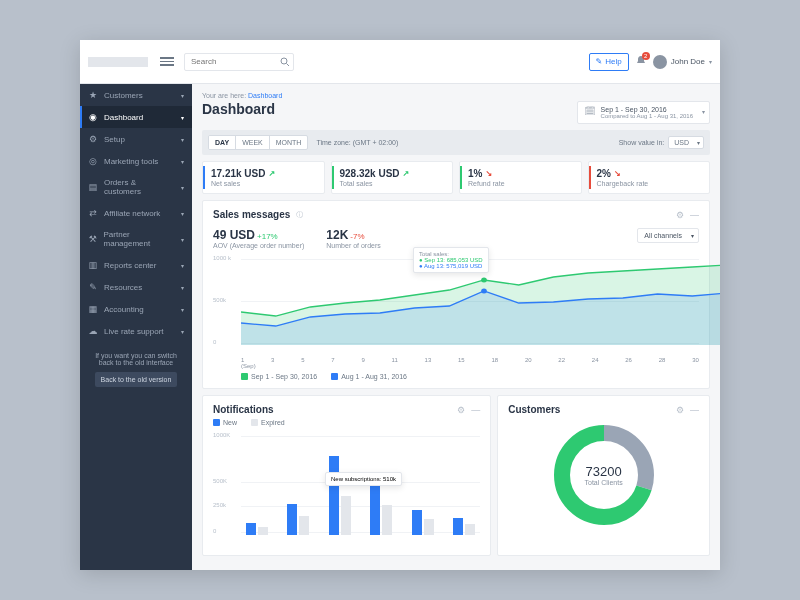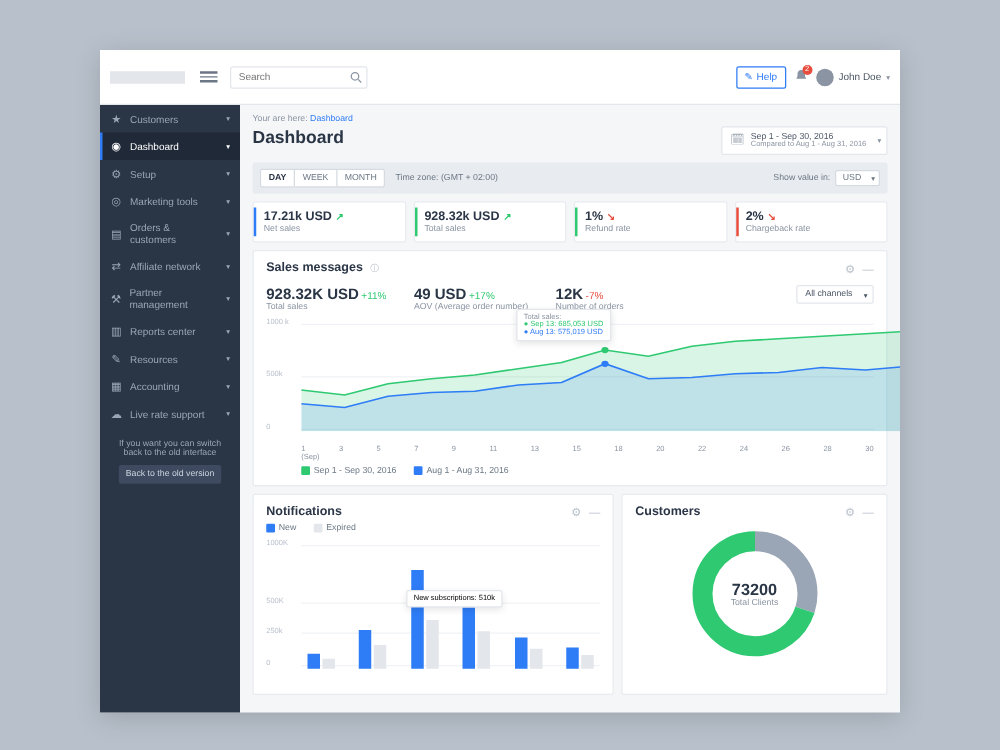--- a/index.html
+++ b/index.html
@@ -83,21 +83,21 @@
 .row2{display:flex;gap:6px}
 .row2 .card{flex:1}
 .subs-chart{height:115px;position:relative;margin-top:6px}
 .bars{position:absolute;left:28px;right:0;top:0;bottom:12px;display:flex;align-items:flex-end;gap:10px}
 .bar-grp{display:flex;gap:2px;align-items:flex-end;flex:1;justify-content:center}
 .bar{width:10px}
 .bar.new{background:#2e7cf6}
 .bar.exp{background:#e3e6eb}
 .donut-wrap{display:flex;align-items:center;justify-content:center;position:relative;height:120px}
 .donut-center{position:absolute;text-align:center}
-.donut-center .big{font-size:13px;font-weight:700;color:#2a3546}
+.donut-center .big{font-size:13px;font-weight:400;color:#2a3546}
 .donut-center .sm{font-size:7px;color:#8a94a2}
 .donut-pct{position:absolute;font-size:7px;color:#fff;font-weight:500}
 </style>
 </head>
 <body>
 
 <div class="app">
   <div class="topbar">
     <div class="logo"></div>
     <div class="menu-icon">
@@ -247,24 +247,20 @@
       <div class="card">
         <div class="card-hd">
           <h2>Sales messages</h2>
           <span style="color:#b8c0cb">ⓘ</span>
           <span class="card-tools">
               <span>⚙</span>
               <span>—</span>
             </span>
         </div>
         <div class="ov-stats" id="ov-stats">
-            <div class="ov-stat">
-              <div class="n">928.32K USD<span class="pct-up">+11%</span></div>
-              <div class="d">Total sales</div>
-            </div>
             <div class="ov-stat">
               <div class="n">49 USD<span class="pct-up">+17%</span></div>
               <div class="d">AOV (Average order number)</div>
             </div>
             <div class="ov-stat">
               <div class="n">12K<span class="pct-dn">-7%</span></div>
               <div class="d">Number of orders</div>
             </div>
             <div class="ch-sel">All channels</div>
           </div>

